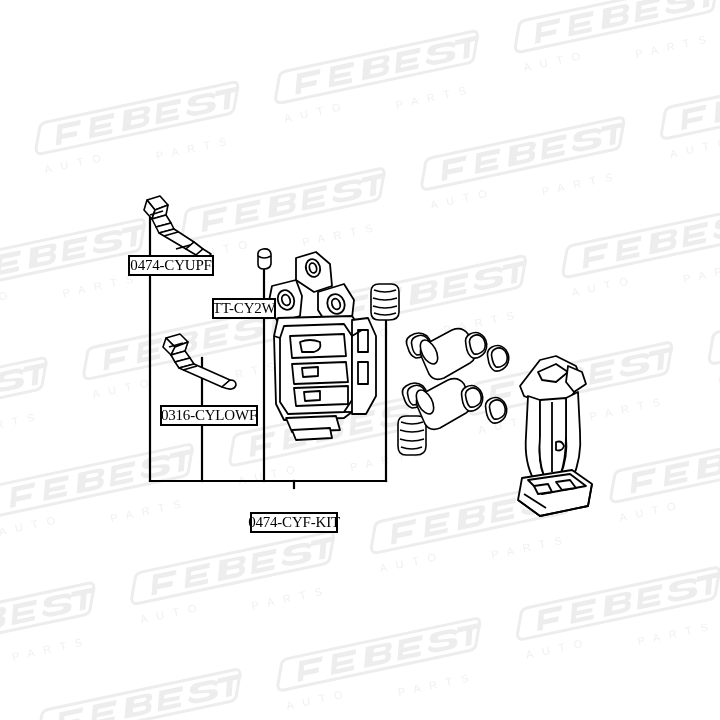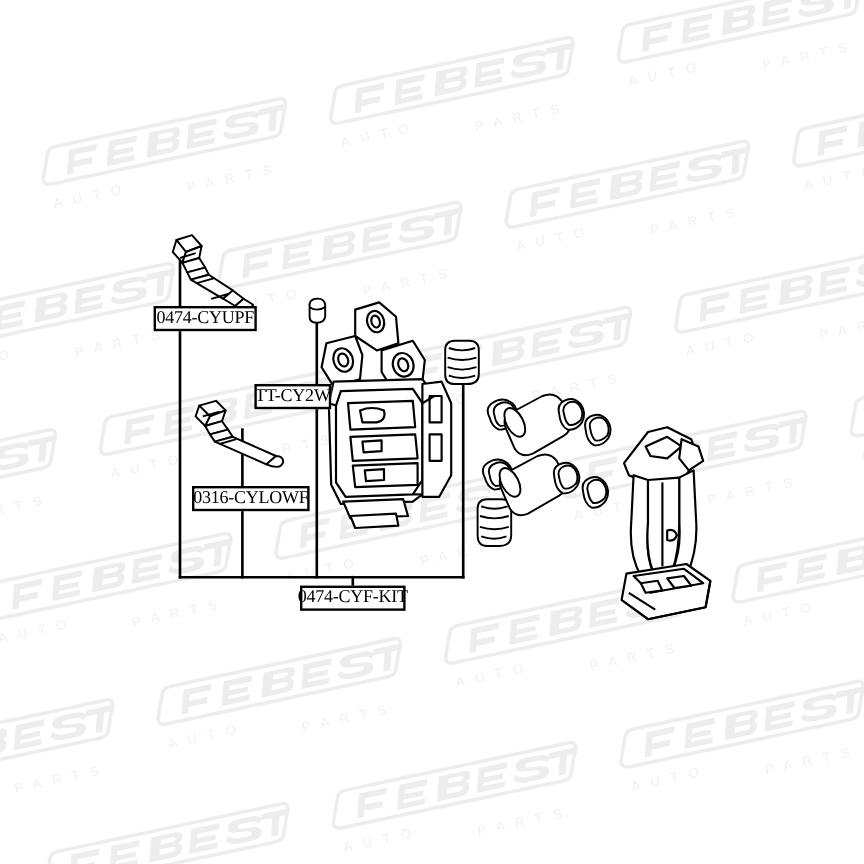--- a/index.html
+++ b/index.html
@@ -296,21 +296,21 @@
         <line x1="524" y1="494" x2="546" y2="508"></line>
       </g>
 
     </svg>
   </div>
 
   <div id="label-layer">
 
     <div class="part-label" style="left:128px; top:255px; width:86px; height:21px;">0474-CYUPF</div>
 
-    <div class="part-label" style="left:212px; top:320px; width:64px; height:21px;">TT-CY2W</div>
+    <div class="part-label" style="left:212px; top:298px; width:64px; height:21px;">TT-CY2W</div>
 
     <div class="part-label" style="left:160px; top:405px; width:98px; height:21px;">0316-CYLOWF</div>
 
-    <div class="part-label" style="left:250px; top:488px; width:88px; height:21px;">0474-CYF-KIT</div>
+    <div class="part-label" style="left:250px; top:512px; width:88px; height:21px;">0474-CYF-KIT</div>
 
   </div>
 
 </div>
 
 </body></html>

